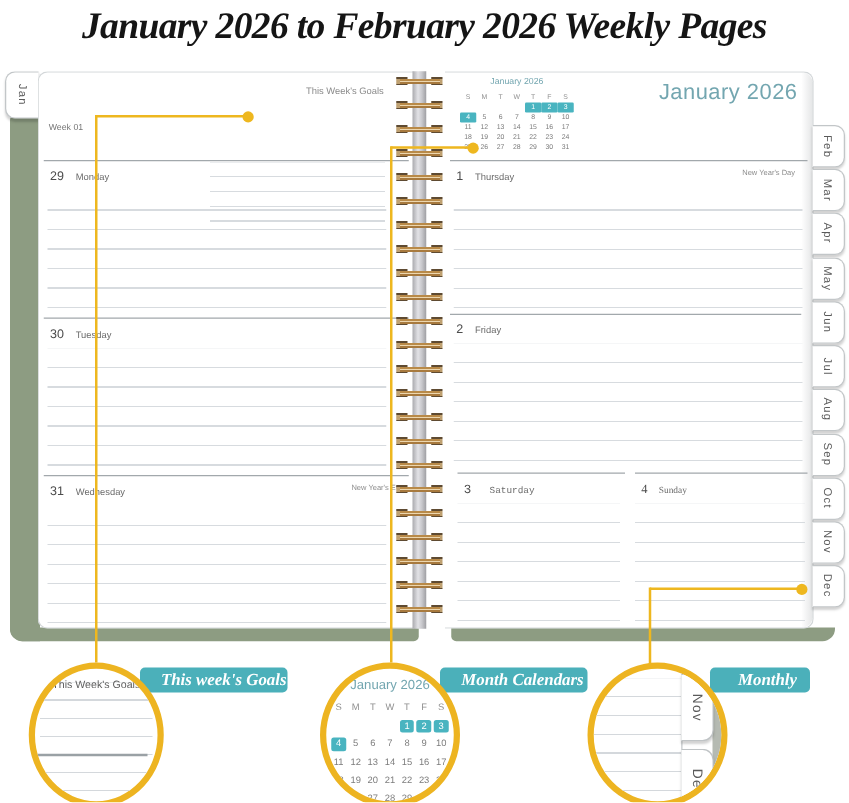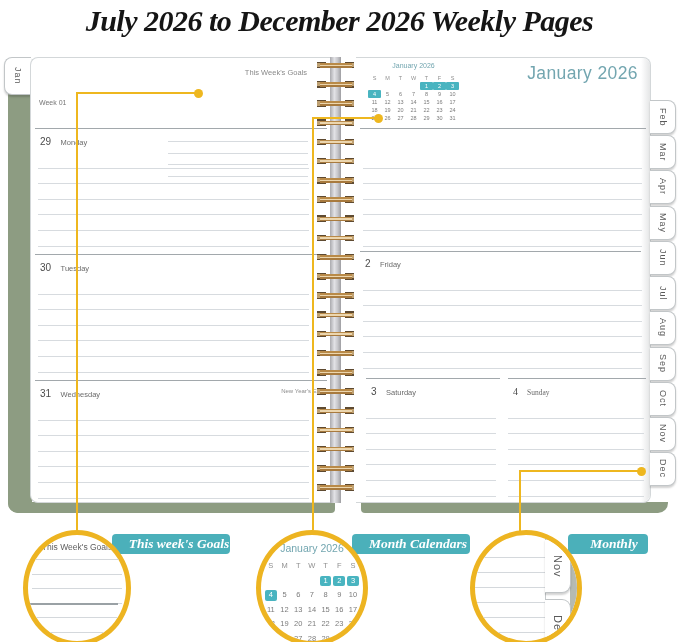--- a/index.html
+++ b/index.html
@@ -99,21 +99,21 @@
   #ct-band{left:95px;width:12px;top:0;bottom:0;background:#b5bab2;}
   .ct-tab{left:70px;width:26px;background:#fff;border:1px solid #bfc3c5;border-left:none;
     border-radius:0 9px 9px 0;box-sizing:border-box;display:flex;align-items:center;justify-content:center;
     font-size:11px;color:#5a5a5a;box-shadow:0 2px 2px rgba(0,0,0,.18);}
 </style>
 </head>
 <body>
 
 <div id="stage">
 
-  <div id="main-title" class="abs">July 2026 to December 2026 Weekly Pages</div>
+  <div id="main-title" class="abs">January 2026 to February 2026 Weekly Pages</div>
 
   <div id="cover-left" class="abs cover"></div>
   <div id="cover-bottom-left" class="abs cover"></div>
   <div id="cover-bottom-right" class="abs cover"></div>
 
   <div id="jan-tab" class="abs tab">
     <span class="vtext">Jan</span>
   </div>
 
   <div id="left-page" class="abs page">
@@ -193,32 +193,37 @@
         <span>26</span>
         <span>27</span>
         <span>28</span>
         <span>29</span>
         <span>30</span>
         <span>31</span>
     </div>
     <div class="abs month-title" style="right:12px;top:5px;">January 2026</div>
 
     <div class="dayblock" style="top:70px;height:123px;">
+      <div class="dhead">
+        <span class="dnum">1</span>
+        <span class="dname">Thursday</span>
+        <span class="dnote" style="right:10px;">New Year's Day</span>
+      </div>
       <div class="blines"></div>
     </div>
     <div class="dayblock" style="top:193px;height:127px;border-top:none;">
       <div style="position:absolute;left:0;right:5px;top:0;border-top:1px solid #a2a8ac;"></div>
       <div class="dhead">
         <span class="dnum">2</span>
         <span class="dname">Friday</span>
       </div>
       <div class="blines"></div>
     </div>
     <div class="abs" style="left:4px;right:4px;top:320px;height:126px;">
-      <div class="halfcol" style="left:6px;width:134px;">
+      <div class="halfcol" style="left:6px;width:134px;font-family:Liberation Mono, monospace;">
         <div class="dhead">
           <span class="dnum">3</span>
           <span class="dname">Saturday</span>
         </div>
         <div class="blines" style="left:0;right:4px;"></div>
       </div>
       <div class="halfcol" style="left:148px;width:138px;font-family:Liberation Serif, serif;">
         <div class="dhead">
           <span class="dnum">4</span>
           <span class="dname">Sunday</span>

